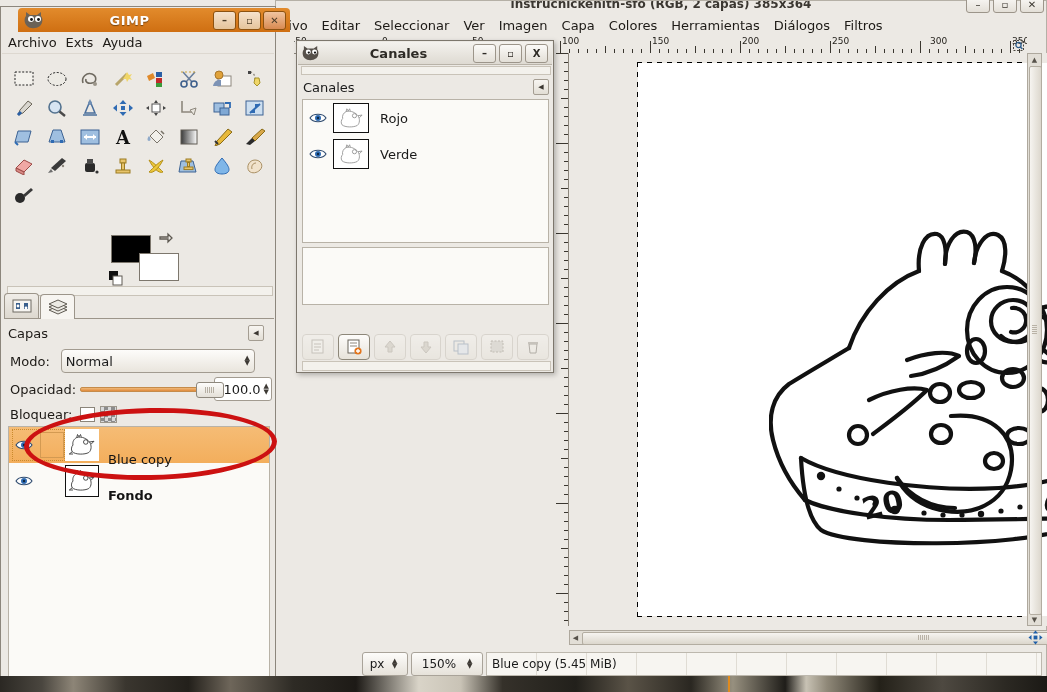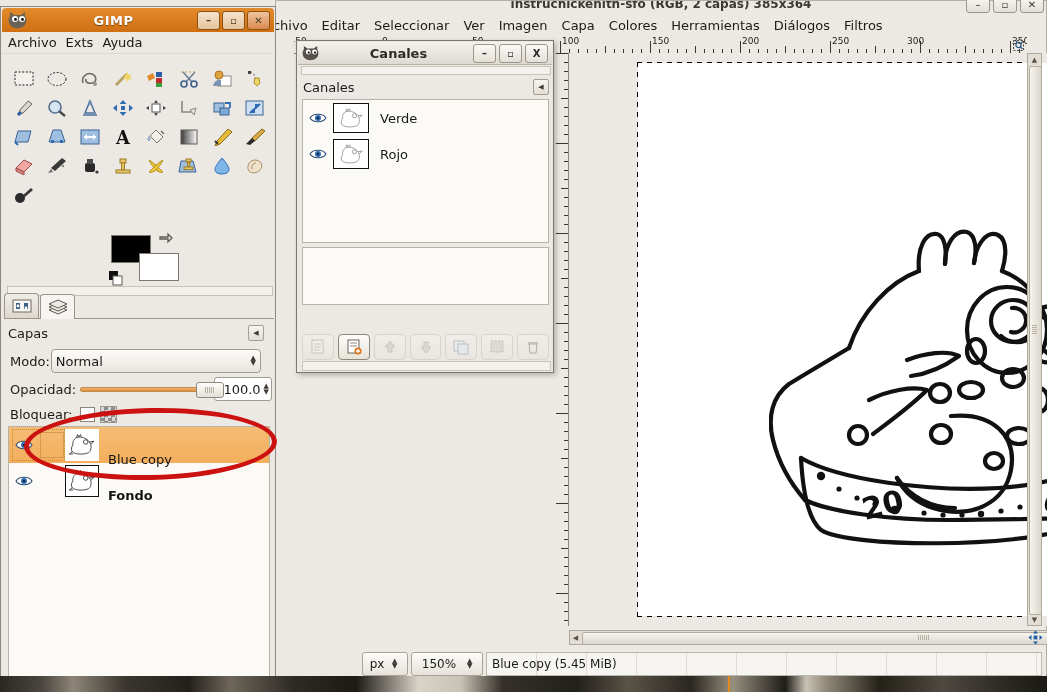--- a/index.html
+++ b/index.html
@@ -92,21 +92,21 @@
   #sb-unit .v{width:22px;text-align:center;}
   #sb-zoom{width:72px;}
   #sb-zoom .v{width:48px;text-align:center;}
   #sb-status{flex:1;height:24px;border:1px solid #bdb8ae;background:#f7f5f1;
     display:flex;align-items:center;padding-left:5px;box-sizing:border-box;font-size:12px;
     background-image:repeating-linear-gradient(90deg,transparent 0 49px,#e0dcd4 49px 50px);}
 
   
   #toolbox{position:absolute;left:0;top:6px;width:276px;height:686px;
     background:#ece9e4;border:1px solid #8c867c;box-sizing:border-box;}
-  #tb-titlebar{position:absolute;left:1px;top:1px;width:272px;height:24px;
+  #tb-titlebar{position:absolute;left:17px;top:1px;width:272px;height:24px;
     background:linear-gradient(#e28b2c,#cf6f12);border-radius:4px 4px 0 0;
     display:flex;align-items:center;}
   #tb-title{flex:1;text-align:center;font-size:13px;font-weight:bold;color:#fff;
     text-shadow:0 1px 1px rgba(0,0,0,.45);letter-spacing:.5px;}
   #tb-winbuttons{display:flex;gap:2px;margin-right:4px;}
   .tb-wb{width:21px;height:17px;border:1px solid #8c5210;border-radius:3px;
     background:linear-gradient(#f5e2cd,#e5c49b);display:flex;align-items:center;
     justify-content:center;font-size:10px;color:#4a3b26;font-weight:bold;}
   .tb-wb.close{background:linear-gradient(#f0c4a0,#d98a50);}
   #tb-gimpicon{width:24px;height:20px;margin-left:4px;display:flex;align-items:center;justify-content:center;}
@@ -143,21 +143,21 @@
 
   #capas-header{position:absolute;left:4px;top:30px;width:262px;height:20px;
     display:flex;align-items:center;justify-content:space-between;}
   #capas-title{font-size:13px;color:#1d1a16;}
   #capas-menu-btn{width:14px;height:14px;border:1px solid #a49d92;border-radius:2px;
     background:linear-gradient(#f7f5f1,#e2ded5);display:flex;align-items:center;
     justify-content:center;font-size:7px;color:#3b3731;margin-right:6px;}
 
   .row-lbl{font-size:13px;color:#1d1a16;}
   #modo-row{position:absolute;left:6px;top:56px;width:262px;height:24px;display:flex;align-items:center;}
-  #modo-combo{margin-left:1px;width:210px;height:24px;border:1px solid #a29b90;border-radius:4px;
+  #modo-combo{margin-left:11px;width:194px;height:24px;border:1px solid #a29b90;border-radius:4px;
     background:linear-gradient(#fdfcfa,#e9e5dd);display:flex;align-items:center;
     padding:0 4px;box-sizing:border-box;}
   #modo-combo .v{flex:1;font-size:13px;}
 
   #opacidad-row{position:absolute;left:6px;top:84px;width:262px;height:24px;display:flex;align-items:center;}
   #op-slider{margin-left:4px;width:140px;height:14px;position:relative;}
   #op-track{position:absolute;left:0;top:5px;width:140px;height:5px;border:1px solid #c58b4a;
     background:linear-gradient(#f0b97a,#e08a3a);border-radius:2px;box-sizing:border-box;}
   #op-thumb{position:absolute;left:116px;top:0;width:26px;height:14px;border:1px solid #8e887d;
     border-radius:3px;background:linear-gradient(#fdfcfa,#e4e0d8);}
@@ -334,21 +334,21 @@
       <div class="tick" style="left: 545px; height: 4px;"></div>
       <div class="tick" style="left: 554px; height: 4px;"></div>
       <div class="tick" style="left: 563px; height: 4px;"></div>
       <div class="tick" style="left: 572px; height: 4px;"></div>
       <div class="tick" style="left: 581px; height: 7px;"></div>
       <div class="tick" style="left: 590px; height: 4px;"></div>
       <div class="tick" style="left: 599px; height: 4px;"></div>
       <div class="tick" style="left: 608px; height: 4px;"></div>
       <div class="tick" style="left: 617px; height: 4px;"></div>
       <div class="tick" style="left: 626px; height: 12px;"></div>
-      <div class="lbl" style="left: 613px;">300</div>
+      <div class="lbl" style="left: 636px;">300</div>
       <div class="tick" style="left: 635px; height: 4px;"></div>
       <div class="tick" style="left: 644px; height: 4px;"></div>
       <div class="tick" style="left: 653px; height: 4px;"></div>
       <div class="tick" style="left: 662px; height: 4px;"></div>
       <div class="tick" style="left: 671px; height: 7px;"></div>
       <div class="tick" style="left: 680px; height: 4px;"></div>
       <div class="tick" style="left: 689px; height: 4px;"></div>
       <div class="tick" style="left: 698px; height: 4px;"></div>
       <div class="tick" style="left: 707px; height: 4px;"></div>
       <div class="tick" style="left: 716px; height: 12px;"></div>
@@ -979,41 +979,41 @@
       <div class="ch-thumb">
         <svg width="30" height="25" viewBox="0 0 40 36">
             <g fill="none" stroke="#8e8e8e" stroke-width="1.2">
               <path d="M13 8 C9 10 7 14 8 18 C6 20 5 24 7 27 C11 31 24 31 29 28 C33 25 33 18 30 14 C27 10 20 6 13 8z"></path>
               <path d="M13 8 l1 -4 2 3 2 -3 1 3"></path>
               <path d="M30 14 l6 -1 -4 4"></path>
               <circle cx="25" cy="14" r="3"></circle>
             </g>
           </svg>
       </div>
-      <div class="ch-name">Verde</div>
+      <div class="ch-name">Rojo</div>
     </div>
     <div class="ch-row">
       <div class="eye">
         <svg width="18" height="12" viewBox="0 0 18 12">
             <path d="M1 6 C4 1 14 1 17 6 C14 11 4 11 1 6z" fill="#fff" stroke="#2e4a6e" stroke-width="1.1"></path>
             <circle cx="9" cy="6" r="3" fill="#2f6bb3"></circle>
             <circle cx="9" cy="6" r="1.2" fill="#0d2742"></circle>
           </svg>
       </div>
       <div class="ch-thumb">
         <svg width="30" height="25" viewBox="0 0 40 36">
             <g fill="none" stroke="#8e8e8e" stroke-width="1.2">
               <path d="M13 8 C9 10 7 14 8 18 C6 20 5 24 7 27 C11 31 24 31 29 28 C33 25 33 18 30 14 C27 10 20 6 13 8z"></path>
               <path d="M13 8 l1 -4 2 3 2 -3 1 3"></path>
               <path d="M30 14 l6 -1 -4 4"></path>
               <circle cx="25" cy="14" r="3"></circle>
             </g>
           </svg>
       </div>
-      <div class="ch-name">Rojo</div>
+      <div class="ch-name">Verde</div>
     </div>
   </div>
 
   <div id="ch-empty"></div>
 
   <div id="ch-buttons">
     <div class="chbtn">
         <svg width="18" height="16">
           <rect x="3" y="1" width="11" height="13" fill="#f7f5f1" stroke="#9a948a"></rect>
           <g stroke="#9a948a">

